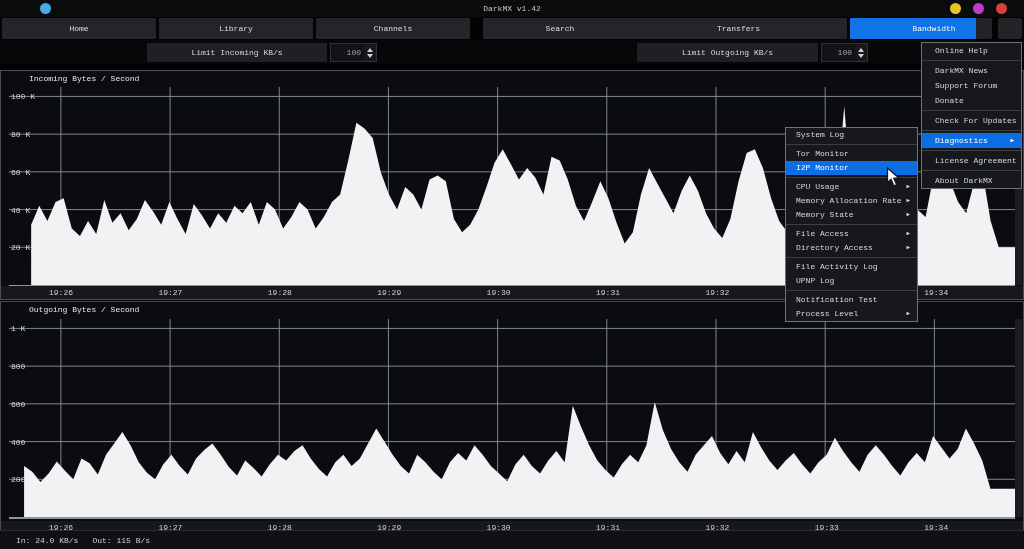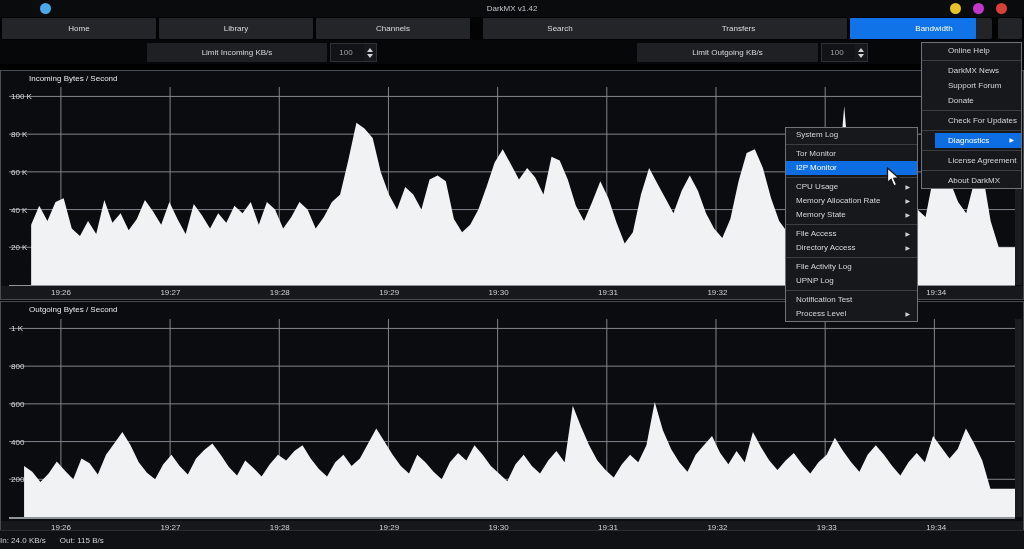--- a/index.html
+++ b/index.html
@@ -1,60 +1,60 @@
 <!DOCTYPE html>
 <html><head>
 <meta charset="utf-8">
 <style>
   html,body{margin:0;padding:0;background:#000;}
   #root{position:relative;width:1024px;height:549px;background:#000;overflow:hidden;
-        font-family:Liberation Sans, sans-serif;font-size:8px;color:#d5d8db;
+        font-family:Liberation Mono, monospace;font-size:8px;color:#d5d8db;
         -webkit-font-smoothing:antialiased;}
   
   #titlebar{position:absolute;left:0;top:0;width:1024px;height:17px;background:#0a0b0d;}
   #app-icon{position:absolute;left:40px;top:3px;width:11px;height:11px;border-radius:50%;background:#4aa8e8;}
   #win-title{position:absolute;left:0;right:0;top:4px;text-align:center;color:#c3c6ca;}
   .win-dot{position:absolute;top:3px;width:11px;height:11px;border-radius:50%;}
   
   #tabbar{position:absolute;left:0;top:17px;width:1024px;height:23px;background:#030304;}
   .tab{position:absolute;top:1px;height:21px;background:#232529;color:#dcdee1;
        display:flex;align-items:center;justify-content:center;border-radius:1px;cursor:default;}
   .tab.active{background:#1173e8;color:#fff;padding-left:42px;}
   .sq-btn{position:absolute;top:1px;width:24px;height:21px;background:#222428;border-radius:2px;}
   
   #limitbar{position:absolute;left:0;top:40px;width:1024px;height:24px;background:#060708;}
   .limit-btn{position:absolute;top:3px;height:19px;background:#1e2024;color:#d6d9dc;
              display:flex;align-items:center;justify-content:center;border-radius:1px;}
   .spinner{position:absolute;top:3px;height:19px;width:47px;background:#121316;border:1px solid #2e3136;
            box-sizing:border-box;display:flex;align-items:center;}
-  .spin-val{flex:1;text-align:center;color:#9fa3a8;padding-right:3px;}
+  .spin-val{flex:1;text-align:right;color:#9fa3a8;padding-right:3px;}
   .spin-arrows{width:12px;height:100%;display:flex;flex-direction:column;align-items:center;justify-content:center;gap:2px;background:#17181c;}
   .tri-up{width:0;height:0;border-left:3.5px solid transparent;border-right:3.5px solid transparent;border-bottom:4.5px solid #cfd3d8;}
   .tri-dn{width:0;height:0;border-left:3.5px solid transparent;border-right:3.5px solid transparent;border-top:4.5px solid #cfd3d8;}
   
   .panel{position:absolute;left:0;width:1024px;background:#0b0c0f;border:1px solid #4a4d53;box-sizing:border-box;margin-top:6px;}
   .panel-title{position:absolute;left:28px;top:3px;color:#e6e8eb;}
   .plot{position:absolute;left:8px;width:1006px;height:198px;border-bottom:2px solid #8f939a;background:#0b0c0f;}
   .plot svg{position:absolute;left:0;top:0;width:100%;height:100%;display:block;}
   .ylab{position:absolute;left:2px;transform:translateY(-50%);color:#d7dade;}
   .xaxis{position:absolute;left:0;right:0;bottom:0;height:13px;background:#17181c;}
   .xlab{position:absolute;top:2px;transform:translateX(-50%);color:#cfd2d6;}
   .rstrip{position:absolute;right:1px;width:7px;background:#1b1d21;}
   
   #statusbar{position:absolute;left:0;top:530px;width:1024px;height:19px;background:#101114;
-             border-top:1px solid #2b2d32;display:flex;align-items:center;gap:14px;padding-left:0;box-sizing:border-box;color:#ced1d5;}
+             border-top:1px solid #2b2d32;display:flex;align-items:center;gap:14px;padding-left:16px;box-sizing:border-box;color:#ced1d5;}
   
   .menu{position:absolute;background:#16181c;border:1px solid #6f7277;box-sizing:border-box;z-index:40;}
   #submenu{z-index:45;}
   .mitem{display:flex;align-items:center;justify-content:space-between;color:#d5d8db;cursor:default;}
   .mitem .marrow{font-size:6px;padding-right:7px;color:#cfd3d8;}
   .mitem.hl{background:#0d6ee3;color:#fff;}
   .mitem.hl .marrow{color:#fff;}
   .msep{height:1px;background:#3b3e43;margin:2px 0;}
-  #mainmenu .mitem{height:15px;line-height:15px;padding-left:13px;margin-left:13px;}
+  #mainmenu .mitem{height:15px;line-height:15px;padding-left:13px;}
   #submenu .mitem{height:14px;line-height:14px;padding-left:10px;}
   
   #cursor{position:absolute;z-index:60;}
 </style>
 </head>
 <body>
 
 <div id="root">
 
   <div id="titlebar">

